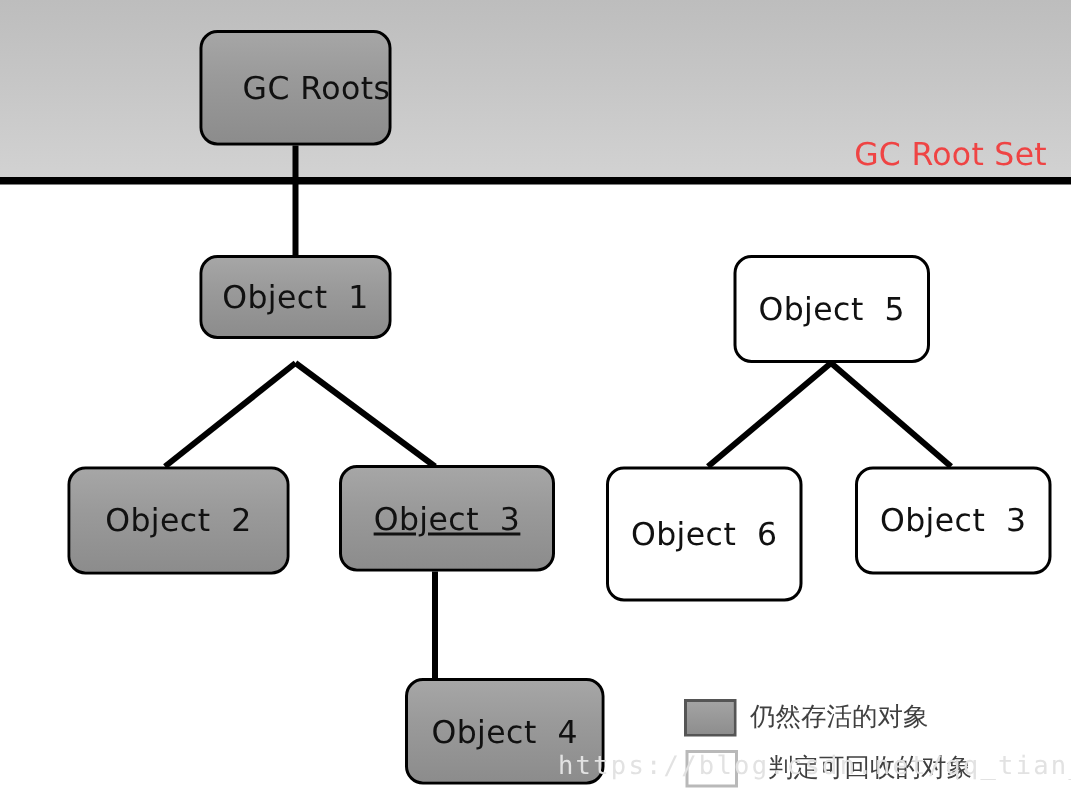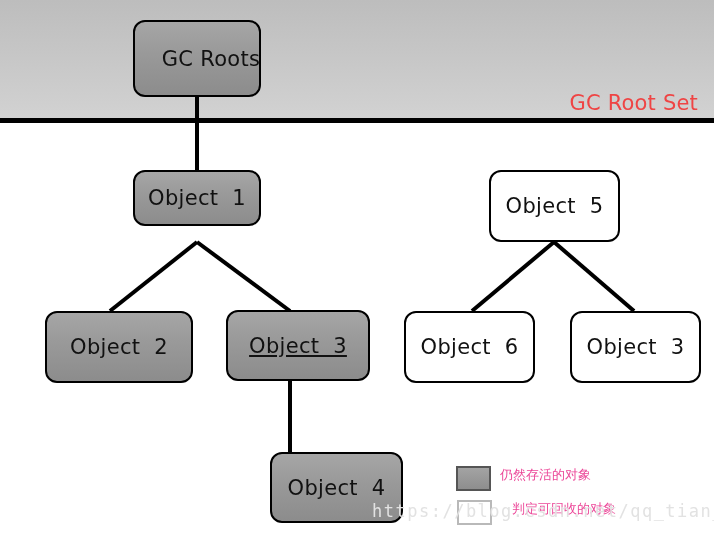--- a/index.html
+++ b/index.html
@@ -80,22 +80,22 @@
   }
   .legend-swatch.alive {
     background: linear-gradient(to bottom, #a3a3a3 0%, #8e8e8e 100%);
   }
   .legend-swatch.dead {
     background: #ffffff;
     border-color: #b9b9b9;
   }
   .legend-text {
     position: absolute;
-    font-size: 13px;
-    color: #ec4899;
+    font-size: 17px;
+    color: #404040;
     white-space: nowrap;
   }
   
   #watermark {
     position: absolute;
     left: 372px;
     top: 501px;
     font-family: "DejaVu Sans Mono", "Liberation Mono", monospace;
     font-size: 17px;
     color: #e2e2e2;
@@ -122,21 +122,21 @@
       <line x1="554" y1="242" x2="634" y2="311" stroke="#000000" stroke-width="4" stroke-linecap="butt"></line>
     </svg>
 
   <div id="nodes">
       <div class="node alive" style="left: 133px; top: 20px; width: 128px; height: 77px; padding-left: 28px;"><span>GC Roots</span></div>
       <div class="node alive" style="left: 133px; top: 170px; width: 128px; height: 56px;"><span>Object  1</span></div>
       <div class="node alive" style="left: 45px; top: 311px; width: 148px; height: 72px;"><span>Object  2</span></div>
       <div class="node alive" style="left: 226px; top: 310px; width: 144px; height: 71px; text-decoration: underline;"><span>Object  3</span></div>
       <div class="node alive" style="left: 226px; top: 452px; width: 133px; height: 71px; margin-left: 44px;"><span>Object  4</span></div>
       <div class="node dead" style="left: 489px; top: 170px; width: 131px; height: 72px;"><span>Object  5</span></div>
-      <div class="node dead" style="left: 404px; top: 311px; width: 131px; height: 72px;"><span>Object  6</span></div>
+      <div class="node dead" style="left: 404px; top: 311px; width: 131px; height: 90px;"><span>Object  6</span></div>
       <div class="node dead" style="left: 570px; top: 311px; width: 131px; height: 72px;"><span>Object  3</span></div>
     </div>
 
   <div id="legend">
       <div class="legend-swatch alive" style="left: 456px; top: 466px;"></div>
       <div class="legend-text" style="left: 500px; top: 466px;">仍然存活的对象</div>
       <div class="legend-swatch dead" style="left: 457px; top: 500px;"></div>
       <div class="legend-text" style="left: 512px; top: 500px;">判定可回收的对象</div>
     </div>
 

